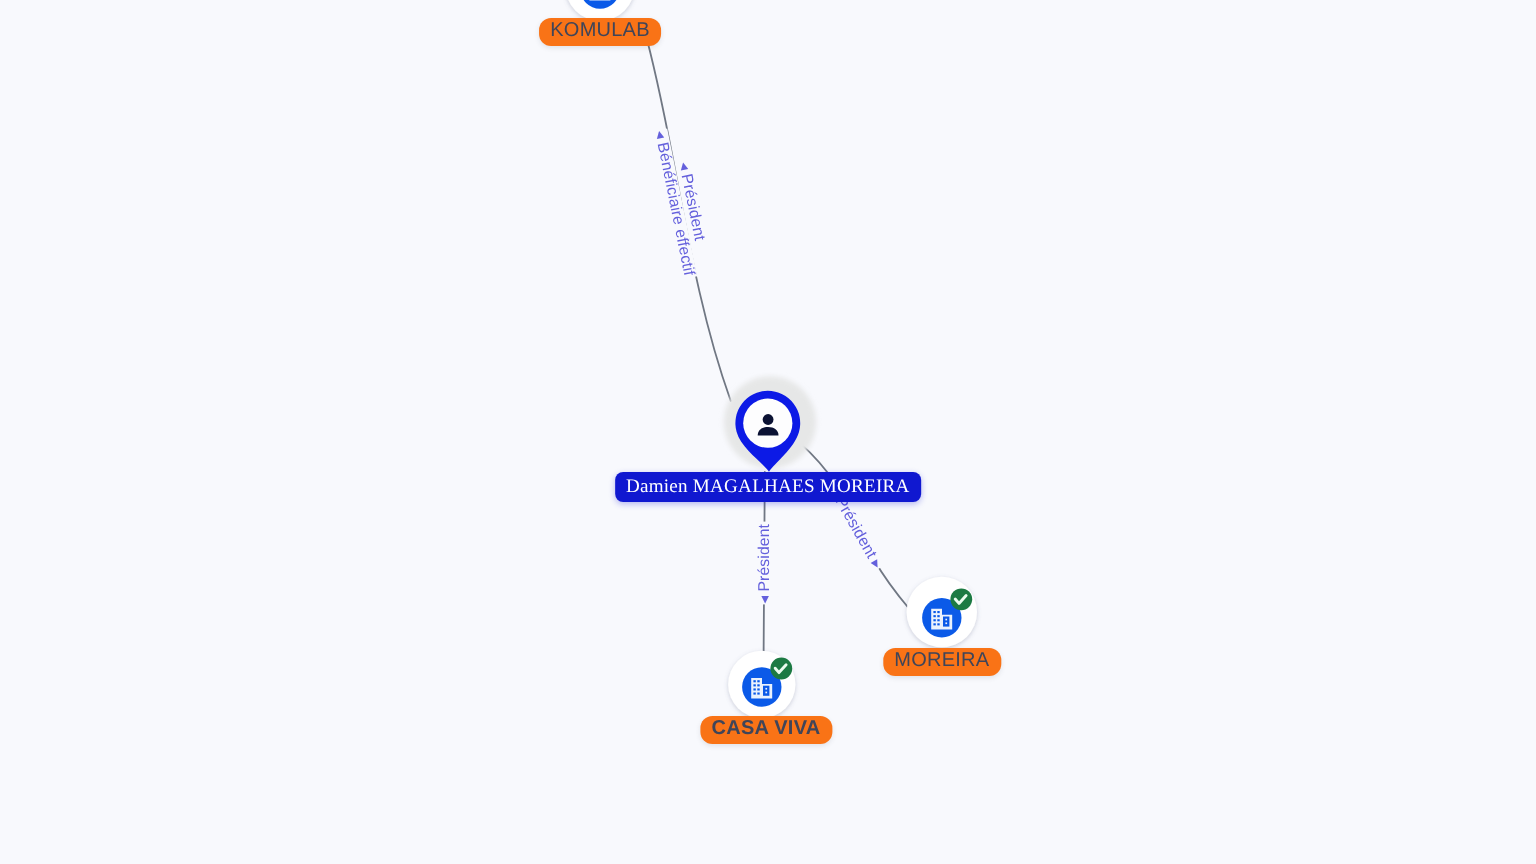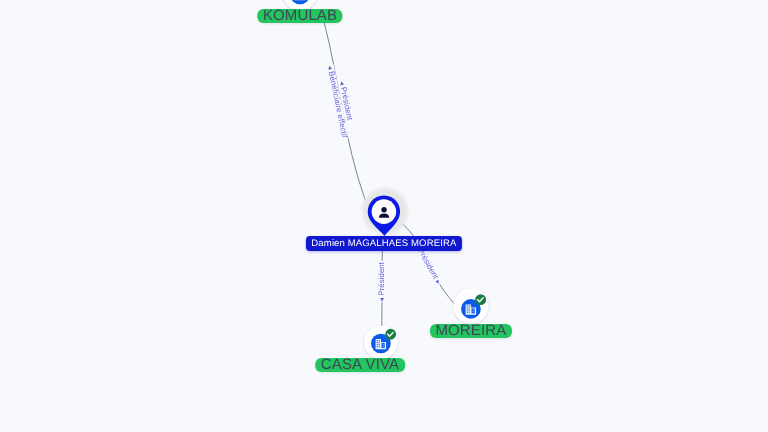--- a/index.html
+++ b/index.html
@@ -5,26 +5,26 @@
 <style>
   html,body{margin:0;padding:0;}
   body{width:768px;height:432px;background:#f8f9fd;overflow:hidden;
        font-family:"Liberation Sans",sans-serif;
        -webkit-font-smoothing:antialiased;text-rendering:geometricPrecision;}
   #stage{position:relative;width:768px;height:432px;background:#f8f9fd;}
   svg.layer{position:absolute;left:0;top:0;width:768px;height:432px;overflow:visible;}
   #edgelabels text{-webkit-font-smoothing:antialiased;}
   #edgelabels{will-change:transform;}
   #labels{position:absolute;left:0;top:0;width:768px;height:432px;}
-  .node-label{position:absolute;background:#22c55e;border-radius:6px;
-      font-size:15px;letter-spacing:0.12px;line-height:14.2px;height:14.2px;color:#3f4559;white-space:nowrap;
+  .node-label{position:absolute;background:#f97316;border-radius:6px;
+      font-size:10px;letter-spacing:0.12px;line-height:14.2px;height:14.2px;color:#3f4559;white-space:nowrap;
       text-align:center;box-shadow:0 1px 2.5px rgba(70,75,95,.13);
       transform:translate(-50%,0) translateZ(0);padding:0 5.6px;}
   .node-label.selected{background:#1018d0;color:#fff;border-radius:4px;height:15px;line-height:15.4px;
-      box-shadow:0 1px 3px rgba(16,24,208,.30);padding:0 5.5px;font-size:9.55px;letter-spacing:0.12px;}
+      box-shadow:0 1px 3px rgba(16,24,208,.30);padding:0 5.5px;font-size:9.55px;letter-spacing:0.12px;font-family:Liberation Serif, serif;}
 </style>
 </head>
 <body>
 
 <div id="stage">
   <svg class="layer" id="edges">
       <g>
         <path d="M 365.38 200.50 C 343.80 140.17, 339.35 79.83, 323.42 19.50" fill="none" stroke="#707783" stroke-width="0.9" stroke-linecap="round"></path>
       </g>
       <g>
@@ -129,16 +129,16 @@
         </g>
         <g>
           <circle cx="480.65" cy="299.65" r="5.45" fill="#1c7a43"></circle>
           <path d="M 477.59999999999997 299.5 L 479.5 301.7 L 483.04999999999995 297.79999999999995" fill="none" stroke="#eafbee" stroke-width="1.45" stroke-linecap="round" stroke-linejoin="round"></path>
         </g>
       </g>
     </svg>
   <div id="labels">
       <div class="node-label" style="left: 300px; top: 8.6px;">KOMULAB</div>
       <div class="node-label selected" style="left: 383.9px; top: 235.8px;">Damien MAGALHAES MOREIRA</div>
-      <div class="node-label" style="left: 360px; top: 358.3px;">CASA VIVA</div>
+      <div class="node-label" style="left: 383px; top: 358.3px; font-weight: bold;">CASA VIVA</div>
       <div class="node-label" style="left: 470.9px; top: 323.7px;">MOREIRA</div>
     </div>
 </div>
 
 </body></html>

